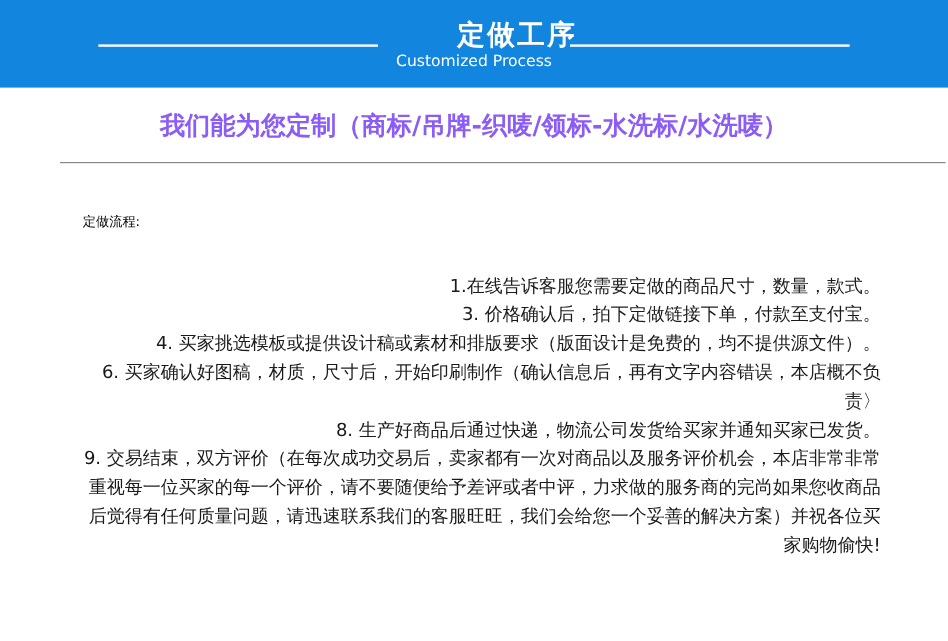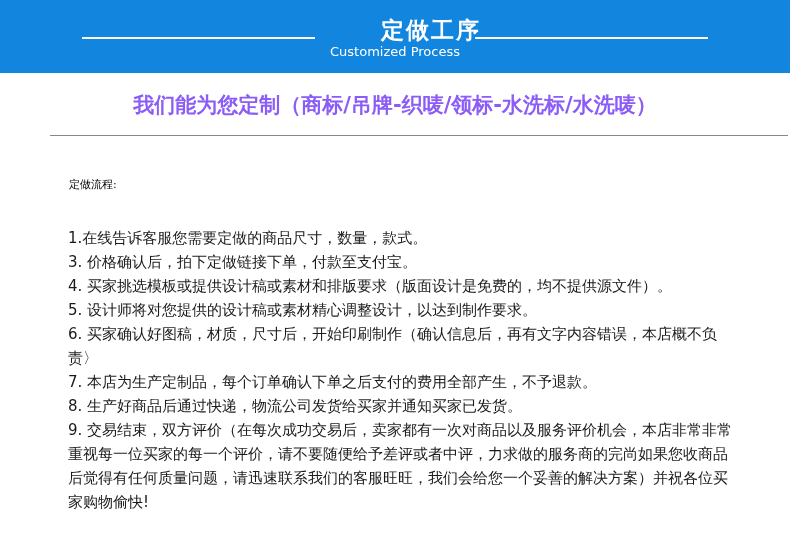--- a/index.html
+++ b/index.html
@@ -93,20 +93,21 @@
     position: absolute;
     top: 226px;
     left: 68px;
     width: 666px;
     font-size: 15px;
     line-height: 24px;
     color: var(--text);
   }
   .step {
     word-break: break-all;
+    text-align: right;
   }
 </style>
 </head>
 <body>
 
 <div class="banner">
   <div class="banner-line left"></div>
   <div class="banner-line right"></div>
   <div class="banner-title-cn">定做工序</div>
   <div class="banner-title-en">Customized Process</div>
@@ -115,18 +116,16 @@
 <div class="main-title">我们能为您定制（商标/吊牌-织唛/领标-水洗标/水洗唛）</div>
 
 <div class="divider"></div>
 
 <div class="section-label">定做流程:</div>
 
 <div class="steps">
     <div class="step">1.在线告诉客服您需要定做的商品尺寸，数量，款式。</div>
     <div class="step">3. 价格确认后，拍下定做链接下单，付款至支付宝。</div>
     <div class="step">4. 买家挑选模板或提供设计稿或素材和排版要求（版面设计是免费的，均不提供源文件）。</div>
-    <div class="step">5. 设计师将对您提供的设计稿或素材精心调整设计，以达到制作要求。</div>
     <div class="step">6. 买家确认好图稿，材质，尺寸后，开始印刷制作（确认信息后，再有文字内容错误，本店概不负责〉</div>
-    <div class="step">7. 本店为生产定制品，每个订单确认下单之后支付的费用全部产生，不予退款。</div>
     <div class="step">8. 生产好商品后通过快递，物流公司发货给买家并通知买家已发货。</div>
     <div class="step">9. 交易结束，双方评价（在每次成功交易后，卖家都有一次对商品以及服务评价机会，本店非常非常重视每一位买家的每一个评价，请不要随便给予差评或者中评，力求做的服务商的完尚如果您收商品后觉得有任何质量问题，请迅速联系我们的客服旺旺，我们会给您一个妥善的解决方案）并祝各位买家购物偷快!</div>
   </div>
 
 </body></html>

